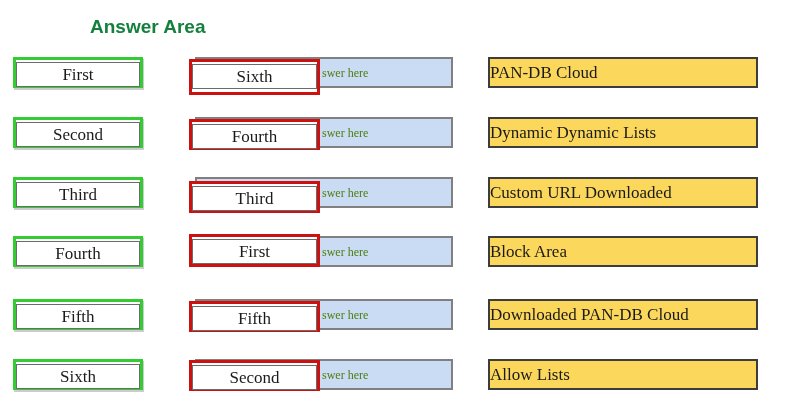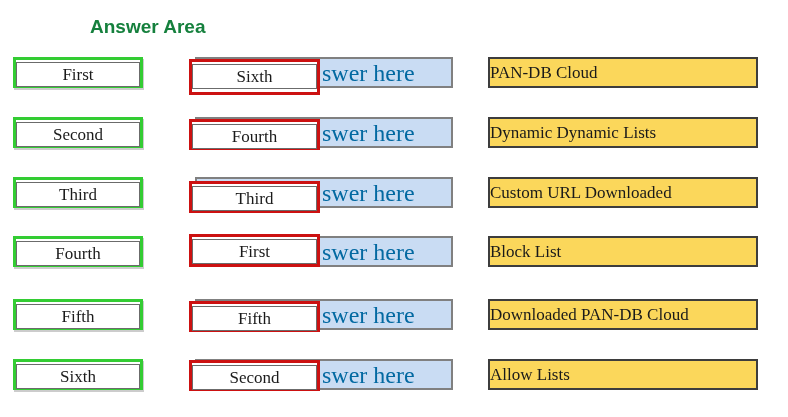--- a/index.html
+++ b/index.html
@@ -56,22 +56,22 @@
     width: 258px; height: 31px;
     box-sizing: border-box;
     background: var(--drop-zone-fill, #c9dcf3);
     border: 2px solid var(--drop-zone-border, #808080);
     z-index: 1;
   }
   .drop-zone .hint {
     position: absolute;
     left: 125px; top: 50%;
     transform: translateY(-50%);
-    font-size: 24px;
-    color: #0369a1;
+    font-size: 12px;
+    color: #4d7c0f;
     white-space: nowrap;
   }
 
   
   .dropped-box {
     position: absolute;
     left: 189px;
     width: 131px;
     box-sizing: border-box;
     border: 3px solid var(--dropped-border, #cc1111);
@@ -164,21 +164,21 @@
     </div>
     <div class="drop-zone">
       <span class="hint">swer here</span>
     </div>
     <div class="dropped-box" style="top: -2px; height: 33px;">
       <div class="inner-frame">
         <span>First</span>
       </div>
     </div>
     <div class="target-box">
-      <span>Block List</span>
+      <span>Block Area</span>
     </div>
   </div>
 
   <div class="row" style="top: 299px;">
     <div class="source-box">
       <div class="inner-frame">
         <span>Fifth</span>
       </div>
     </div>
     <div class="drop-zone">

